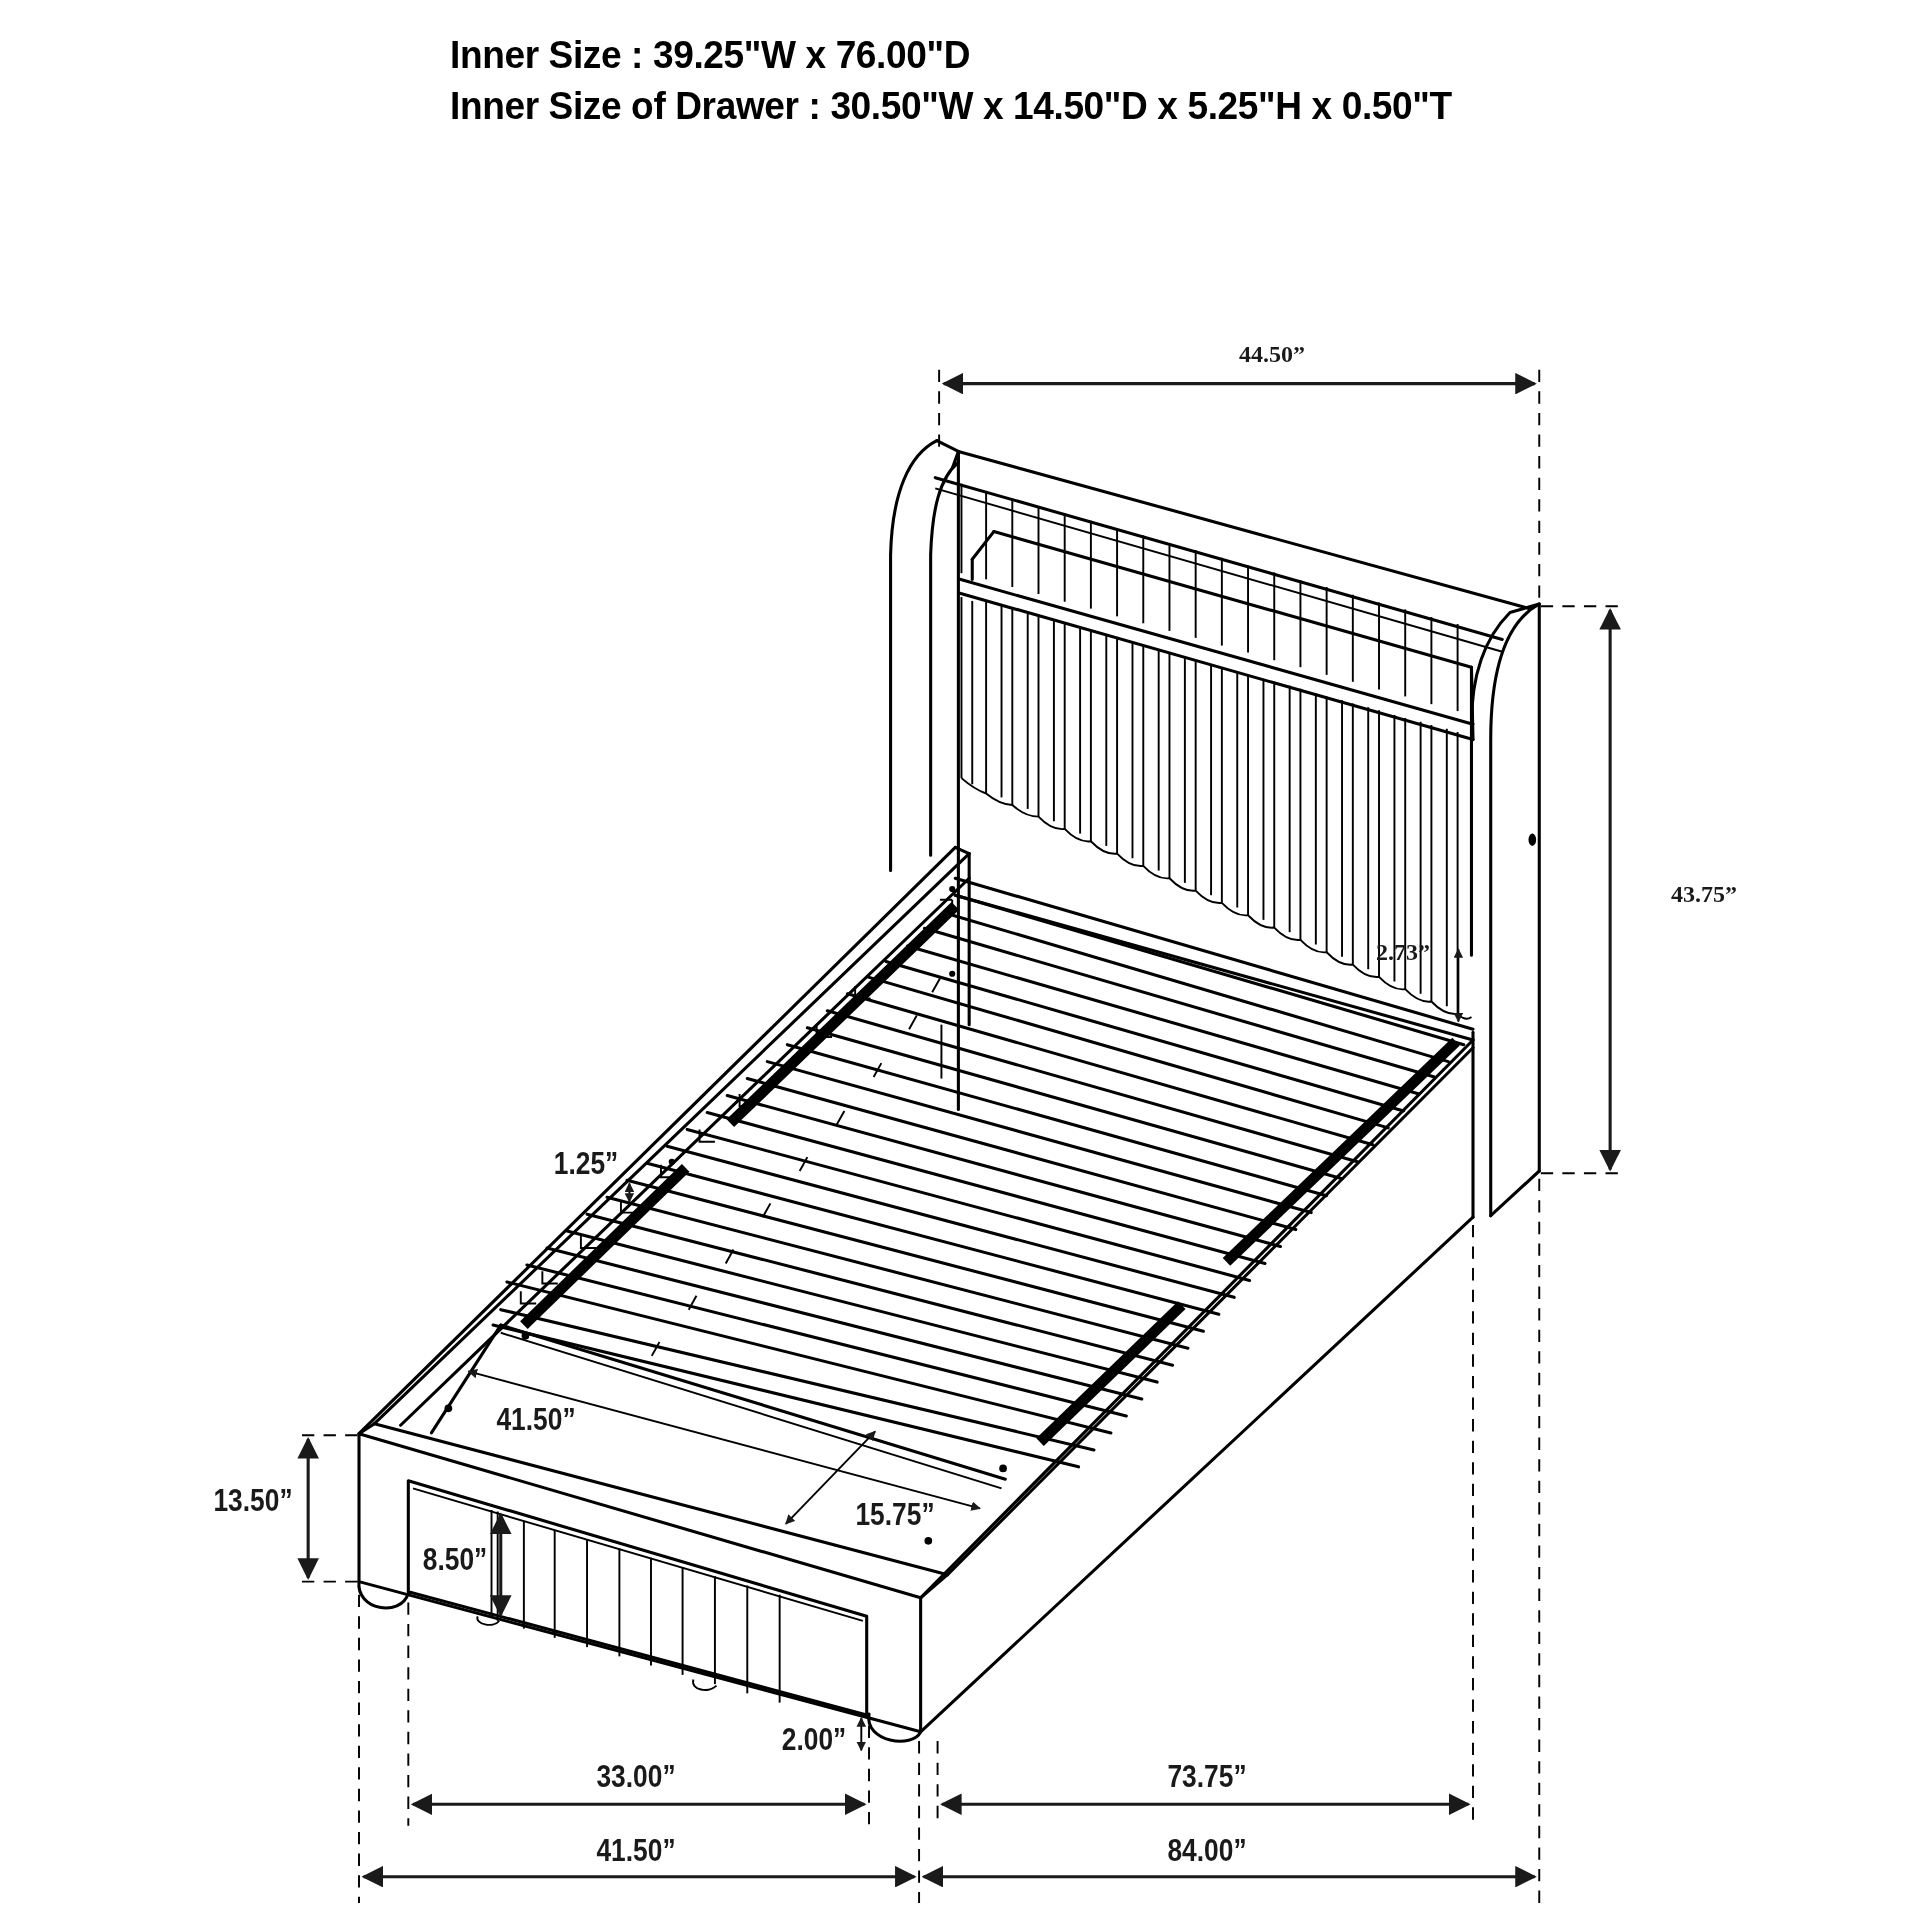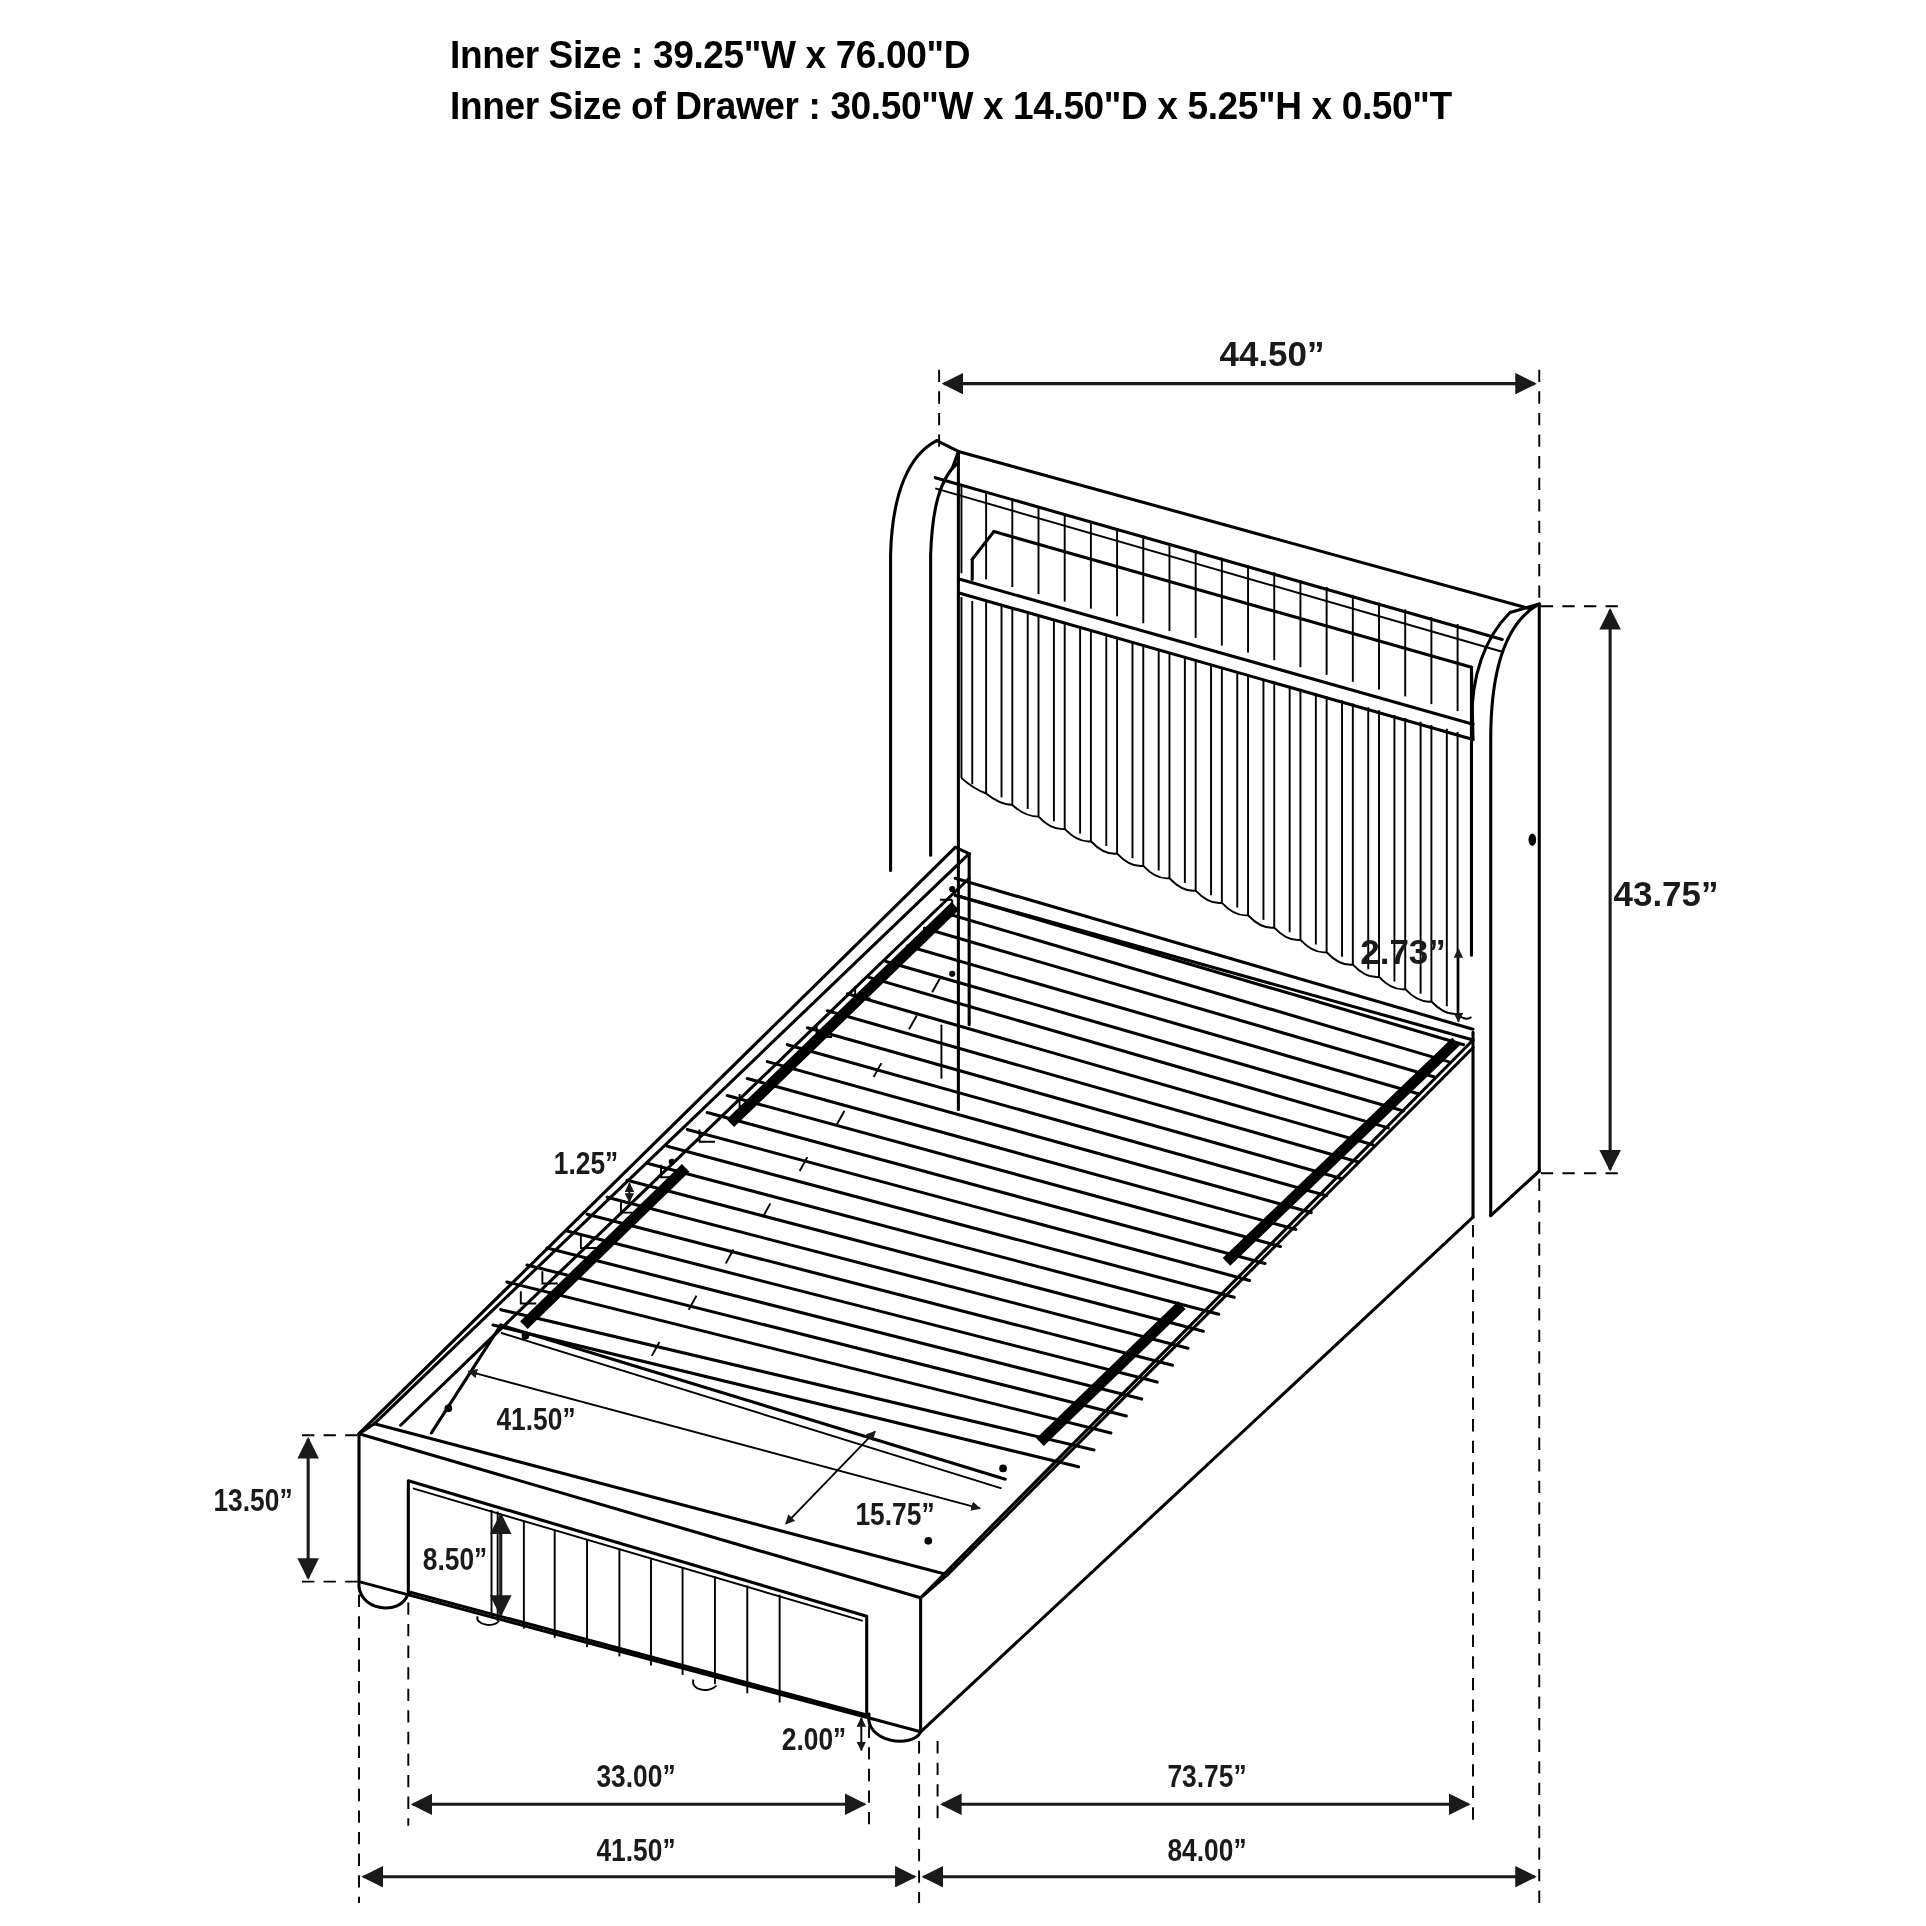--- a/index.html
+++ b/index.html
@@ -7,21 +7,21 @@
   .header { position: absolute; left: 450px; top: 29px; color: #000; font-weight: bold; font-size: 39px; line-height: 51px; letter-spacing: -0.4px; }
   .header div { transform: scaleX(0.95); transform-origin: left; }
   svg { position: absolute; left: 0; top: 0; }
   .ln { stroke: #000; stroke-width: 4; fill: none; stroke-linejoin: round; stroke-linecap: round; }
   .thin { stroke: #000; stroke-width: 2.5; fill: none; }
   .dash { stroke: #000; stroke-width: 2.5; fill: none; stroke-dasharray: 16 12; }
   .dimline { stroke: #1a1a1a; stroke-width: 4; fill: none; }
   .bar { stroke: #000; stroke-width: 14; stroke-linecap: butt; }
   .lbl { position: absolute; font-weight: bold; font-size: 31px; color: #1a1a1a; white-space: nowrap; transform: translate(-50%, -50%); }
   .lbl.narrow { transform: translate(-50%, -50%) scaleX(0.85); }
-  .lbl.wide { font-family: Liberation Sans, sans-serif; font-size: 35px; }
+  .lbl.wide { font-family: Liberation Serif, serif; font-size: 24px; }
 </style>
 </head>
 <body>
 
 <div class="header">
   <div>Inner Size : 39.25"W x 76.00"D</div>
   <div>Inner Size of Drawer : 30.50"W x 14.50"D x 5.25"H x 0.50"T</div>
 </div>
 
 <svg width="1926" height="1926" viewBox="0 0 2500 2500">
@@ -277,21 +277,21 @@
     <line class="dash" x1="1998" y1="1530" x2="1998" y2="2470"></line>
 
     <line class="dimline" x1="536" y1="2342" x2="1122" y2="2342" marker-start="url(#ah)" marker-end="url(#ah)"></line>
     <line class="dimline" x1="1223" y1="2342" x2="1906" y2="2342" marker-start="url(#ah)" marker-end="url(#ah)"></line>
     <line class="dimline" x1="472" y1="2436" x2="1187" y2="2436" marker-start="url(#ah)" marker-end="url(#ah)"></line>
     <line class="dimline" x1="1199" y1="2436" x2="1992" y2="2436" marker-start="url(#ah)" marker-end="url(#ah)"></line>
   </g>
 </svg>
 
 <div class="lbl wide" style="left:1272px;top:354px;">44.50”</div>
-<div class="lbl wide" style="left:1666px;top:894px;text-align:center;">43.75”</div>
+<div class="lbl wide" style="left:1704px;top:894px;text-align:center;">43.75”</div>
 <div class="lbl wide" style="left:1403px;top:952px;">2.73”</div>
 <div class="lbl narrow" style="left:586px;top:1164px;">1.25”</div>
 <div class="lbl narrow" style="left:536px;top:1420px;">41.50”</div>
 <div class="lbl narrow" style="left:895px;top:1515px;">15.75”</div>
 <div class="lbl narrow" style="left:253px;top:1501px;">13.50”</div>
 <div class="lbl narrow" style="left:455px;top:1560px;">8.50”</div>
 <div class="lbl narrow" style="left:814px;top:1740px;">2.00”</div>
 <div class="lbl narrow" style="left:636px;top:1777px;">33.00”</div>
 <div class="lbl narrow" style="left:1207px;top:1777px;">73.75”</div>
 <div class="lbl narrow" style="left:636px;top:1851px;">41.50”</div>

